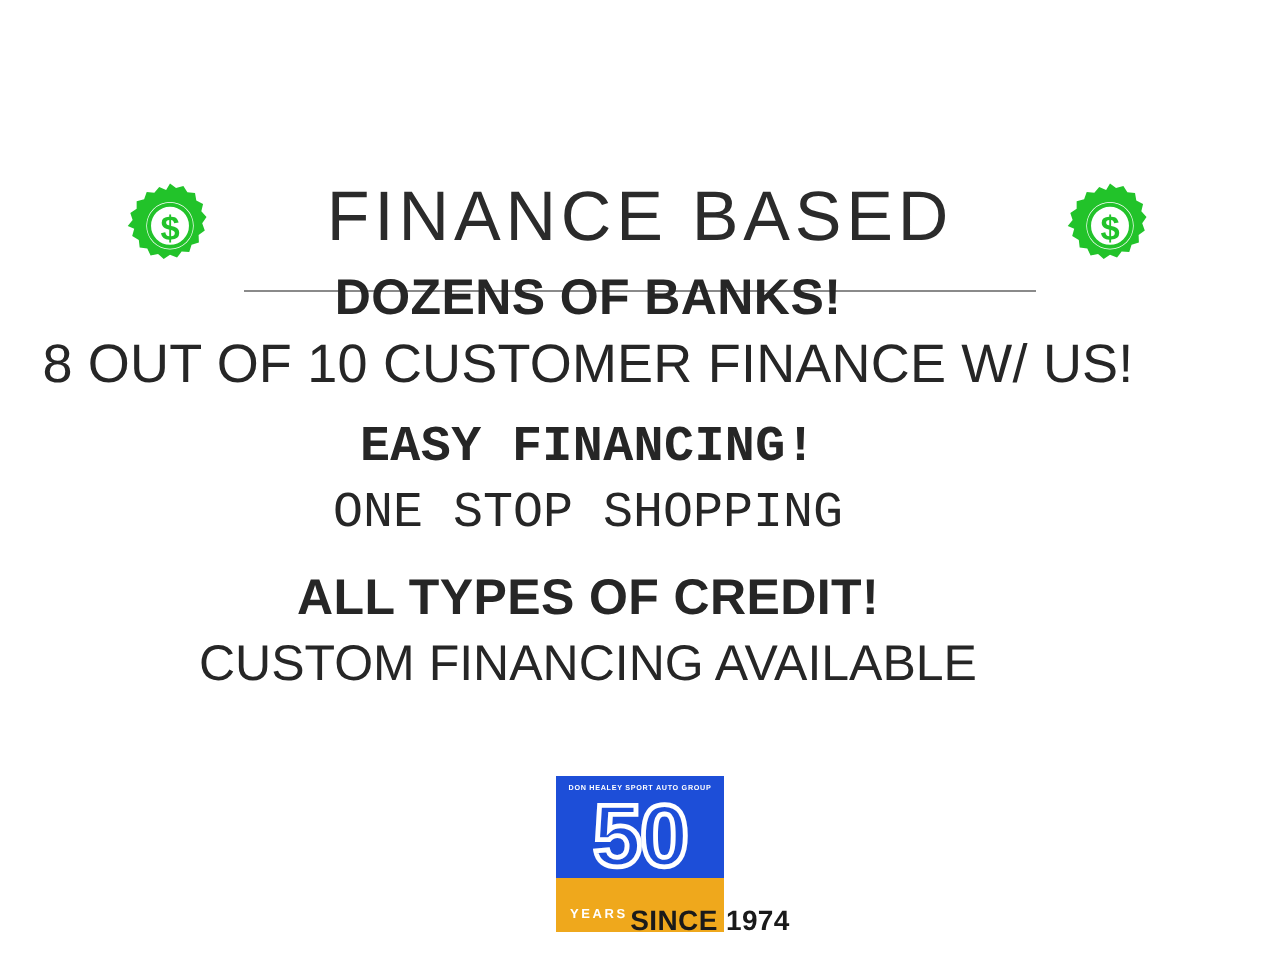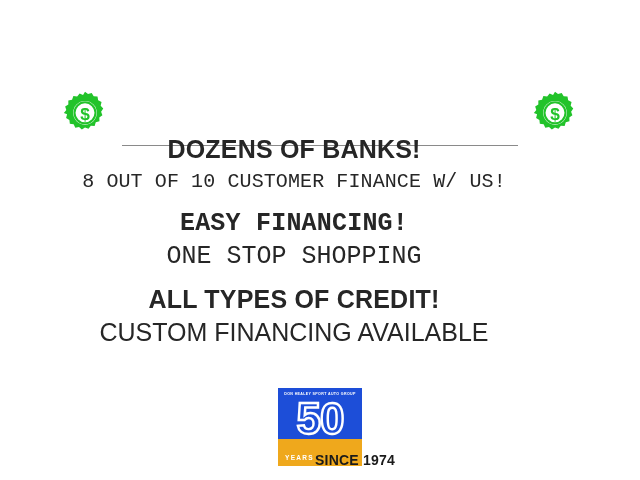--- a/index.html
+++ b/index.html
@@ -81,25 +81,24 @@
     color: #262626;
     white-space: nowrap;
   }
   .line.heavy {
     font-size: 25px;
     font-weight: 700;
     letter-spacing: 0.2px;
     line-height: 32px;
   }
   .line.light {
-    font-size: 20px;
+    font-size: 27px;
     font-weight: 400;
     letter-spacing: 0.1px;
     line-height: 34px;
-    font-family: Liberation Mono, monospace;
   }
   .line.wide {
     font-size: 25px;
     font-weight: 400;
     letter-spacing: 0px;
     line-height: 34px;
   }
 
   
   .logo {
@@ -188,20 +187,21 @@
       <svg viewBox="0 0 64 64" xmlns="http://www.w3.org/2000/svg" aria-hidden="true">
         <g fill="#22c32a">
           <path d="M32 2.5l4.2 3.1 5.1-1.4 2.8 4.4 5.3 0.4 0.9 5.2 4.7 2.5-1.2 5.1 3.6 3.9-3.0 4.4 1.8 5.0-4.3 3.1 0.2 5.3-5.1 1.5-1.6 5.1-5.3-0.3-3.2 4.2-4.9-2.0-4.4 3.0-3.9-3.6-5.2 1.1-2.3-4.8-5.3-0.7-0.6-5.3-4.6-2.7 1.4-5.1L2.6 32l3.4-4.1-1.6-5.0 4.4-2.9-0.0-5.3 5.2-1.3 1.8-5.0 5.3 0.5 3.4-4.1 4.8 2.2z"></path>
         </g>
         <circle cx="32" cy="31.8" r="16.5" fill="#ffffff"></circle>
         <circle cx="32" cy="31.8" r="14.6" fill="none" stroke="#22c32a" stroke-width="2.8"></circle>
         <text x="32" y="41.5" text-anchor="middle" font-family="'Liberation Sans', sans-serif" font-size="24" font-weight="700" fill="#22c32a">$</text>
       </svg>
     </div>
 
+    <div class="title">FINANCE BASED</div>
 
     <div class="gear right">
       <svg viewBox="0 0 64 64" xmlns="http://www.w3.org/2000/svg" aria-hidden="true">
         <g fill="#22c32a">
           <path d="M32 2.5l4.2 3.1 5.1-1.4 2.8 4.4 5.3 0.4 0.9 5.2 4.7 2.5-1.2 5.1 3.6 3.9-3.0 4.4 1.8 5.0-4.3 3.1 0.2 5.3-5.1 1.5-1.6 5.1-5.3-0.3-3.2 4.2-4.9-2.0-4.4 3.0-3.9-3.6-5.2 1.1-2.3-4.8-5.3-0.7-0.6-5.3-4.6-2.7 1.4-5.1L2.6 32l3.4-4.1-1.6-5.0 4.4-2.9-0.0-5.3 5.2-1.3 1.8-5.0 5.3 0.5 3.4-4.1 4.8 2.2z"></path>
         </g>
         <circle cx="32" cy="31.8" r="16.5" fill="#ffffff"></circle>
         <circle cx="32" cy="31.8" r="14.6" fill="none" stroke="#22c32a" stroke-width="2.8"></circle>
         <text x="32" y="41.5" text-anchor="middle" font-family="'Liberation Sans', sans-serif" font-size="24" font-weight="700" fill="#22c32a">$</text>
       </svg>

